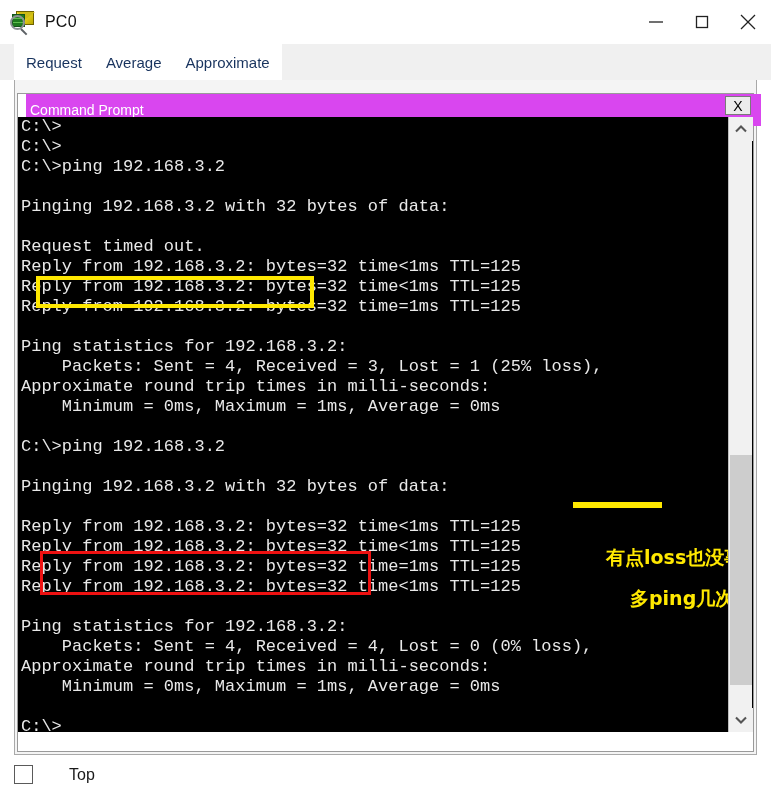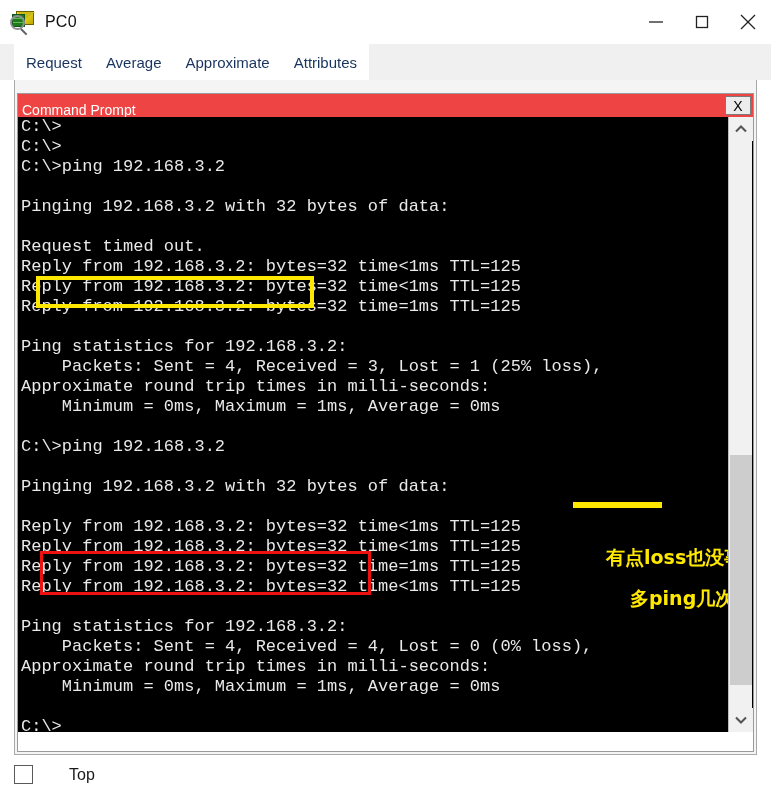--- a/index.html
+++ b/index.html
@@ -124,23 +124,23 @@
 
   
   .cmdwin {
     position: absolute;
     left: 17px; top: 93px;
     width: 737px; height: 659px;
     border: 1px solid #9a9a9a;
     background: #ffffff;
   }
   .cmd-titlebar {
-    position: absolute; left: 0; top: 0;
+    position: absolute; left: 8px; top: 0;
     width: 735px; height: 32px;
-    background: #ef4444;
+    background: #d946ef;
     display: flex; align-items: center;
   }
   .cmd-title {
     margin-left: 4px;
     color: #ffffff;
     font-size: 14px;
     line-height: 14px;
   }
   .cmd-close {
     position: absolute; right: 2px; top: 2px;
@@ -289,23 +289,20 @@
   <div class="tabstrip">
     <div class="tab">
         <span>Request</span>
       </div>
     <div class="tab">
         <span>Average</span>
       </div>
     <div class="tab">
         <span>Approximate</span>
       </div>
-    <div class="tab">
-        <span>Attributes</span>
-      </div>
   </div>
 
   <div class="panel"></div>
 
   <div class="cmdwin">
 
     <div class="cmd-titlebar">
       <div class="cmd-title">Command Prompt</div>
     </div>
     <div class="cmd-close">X</div>

